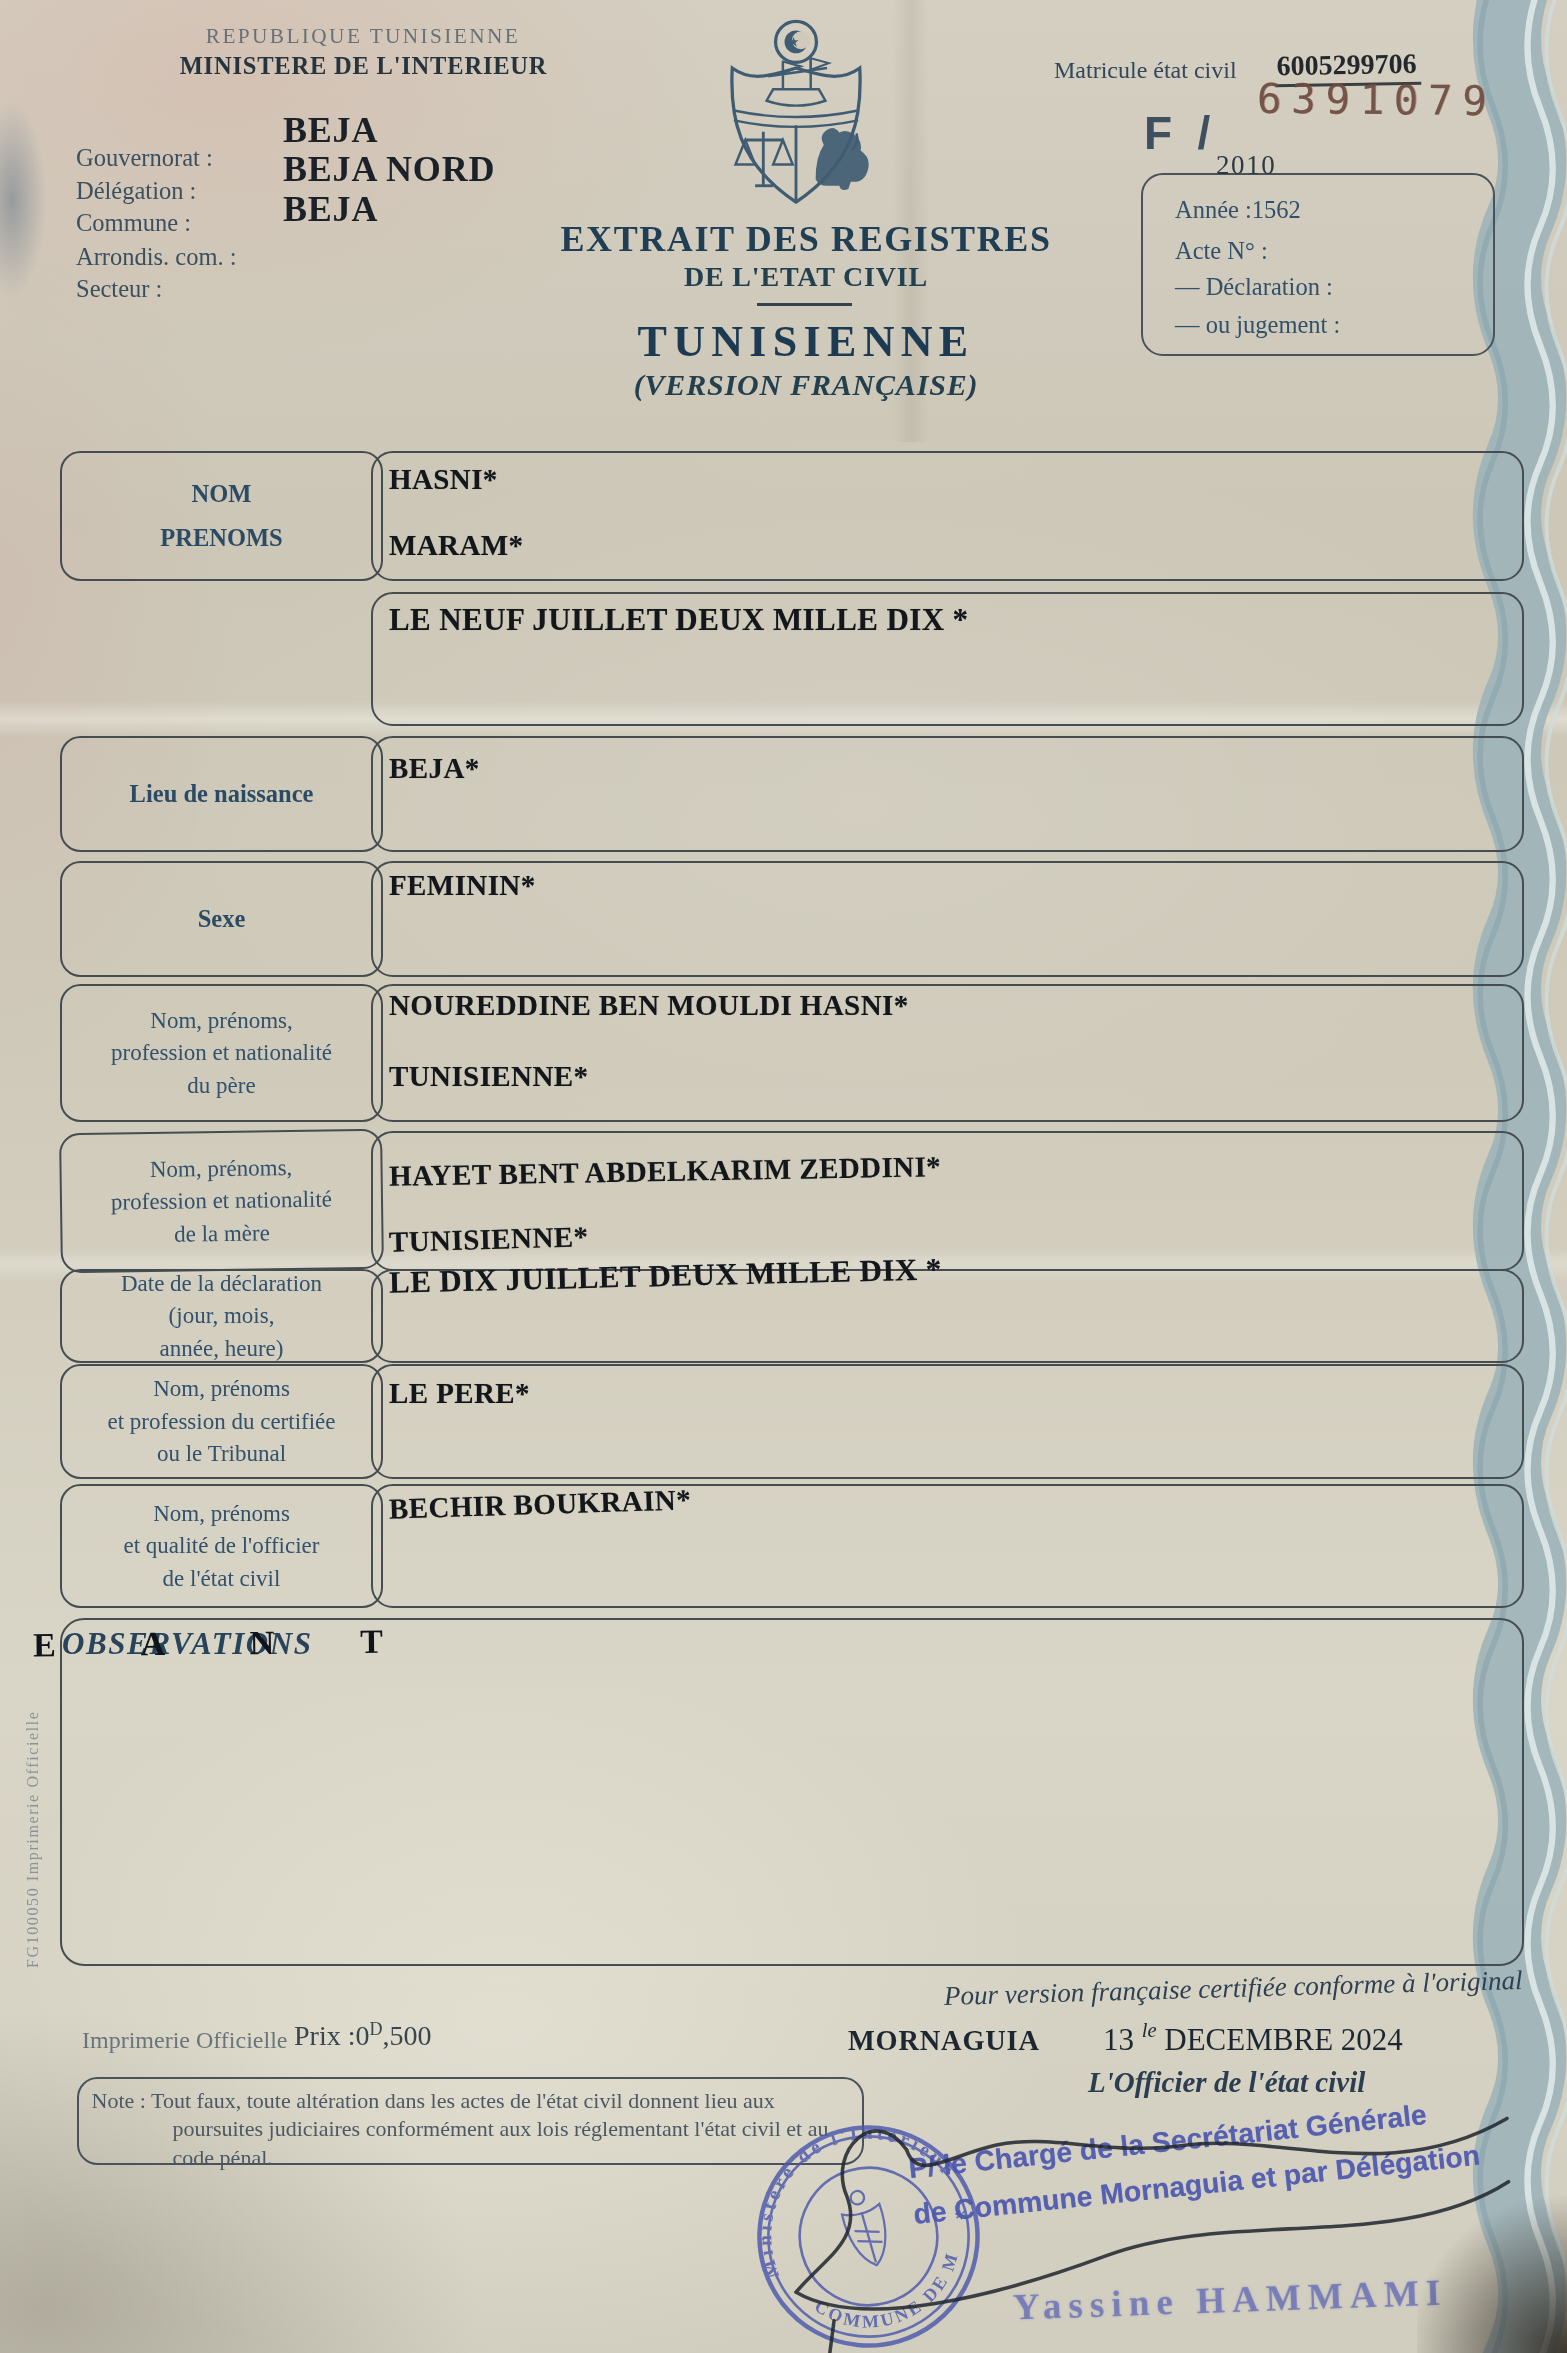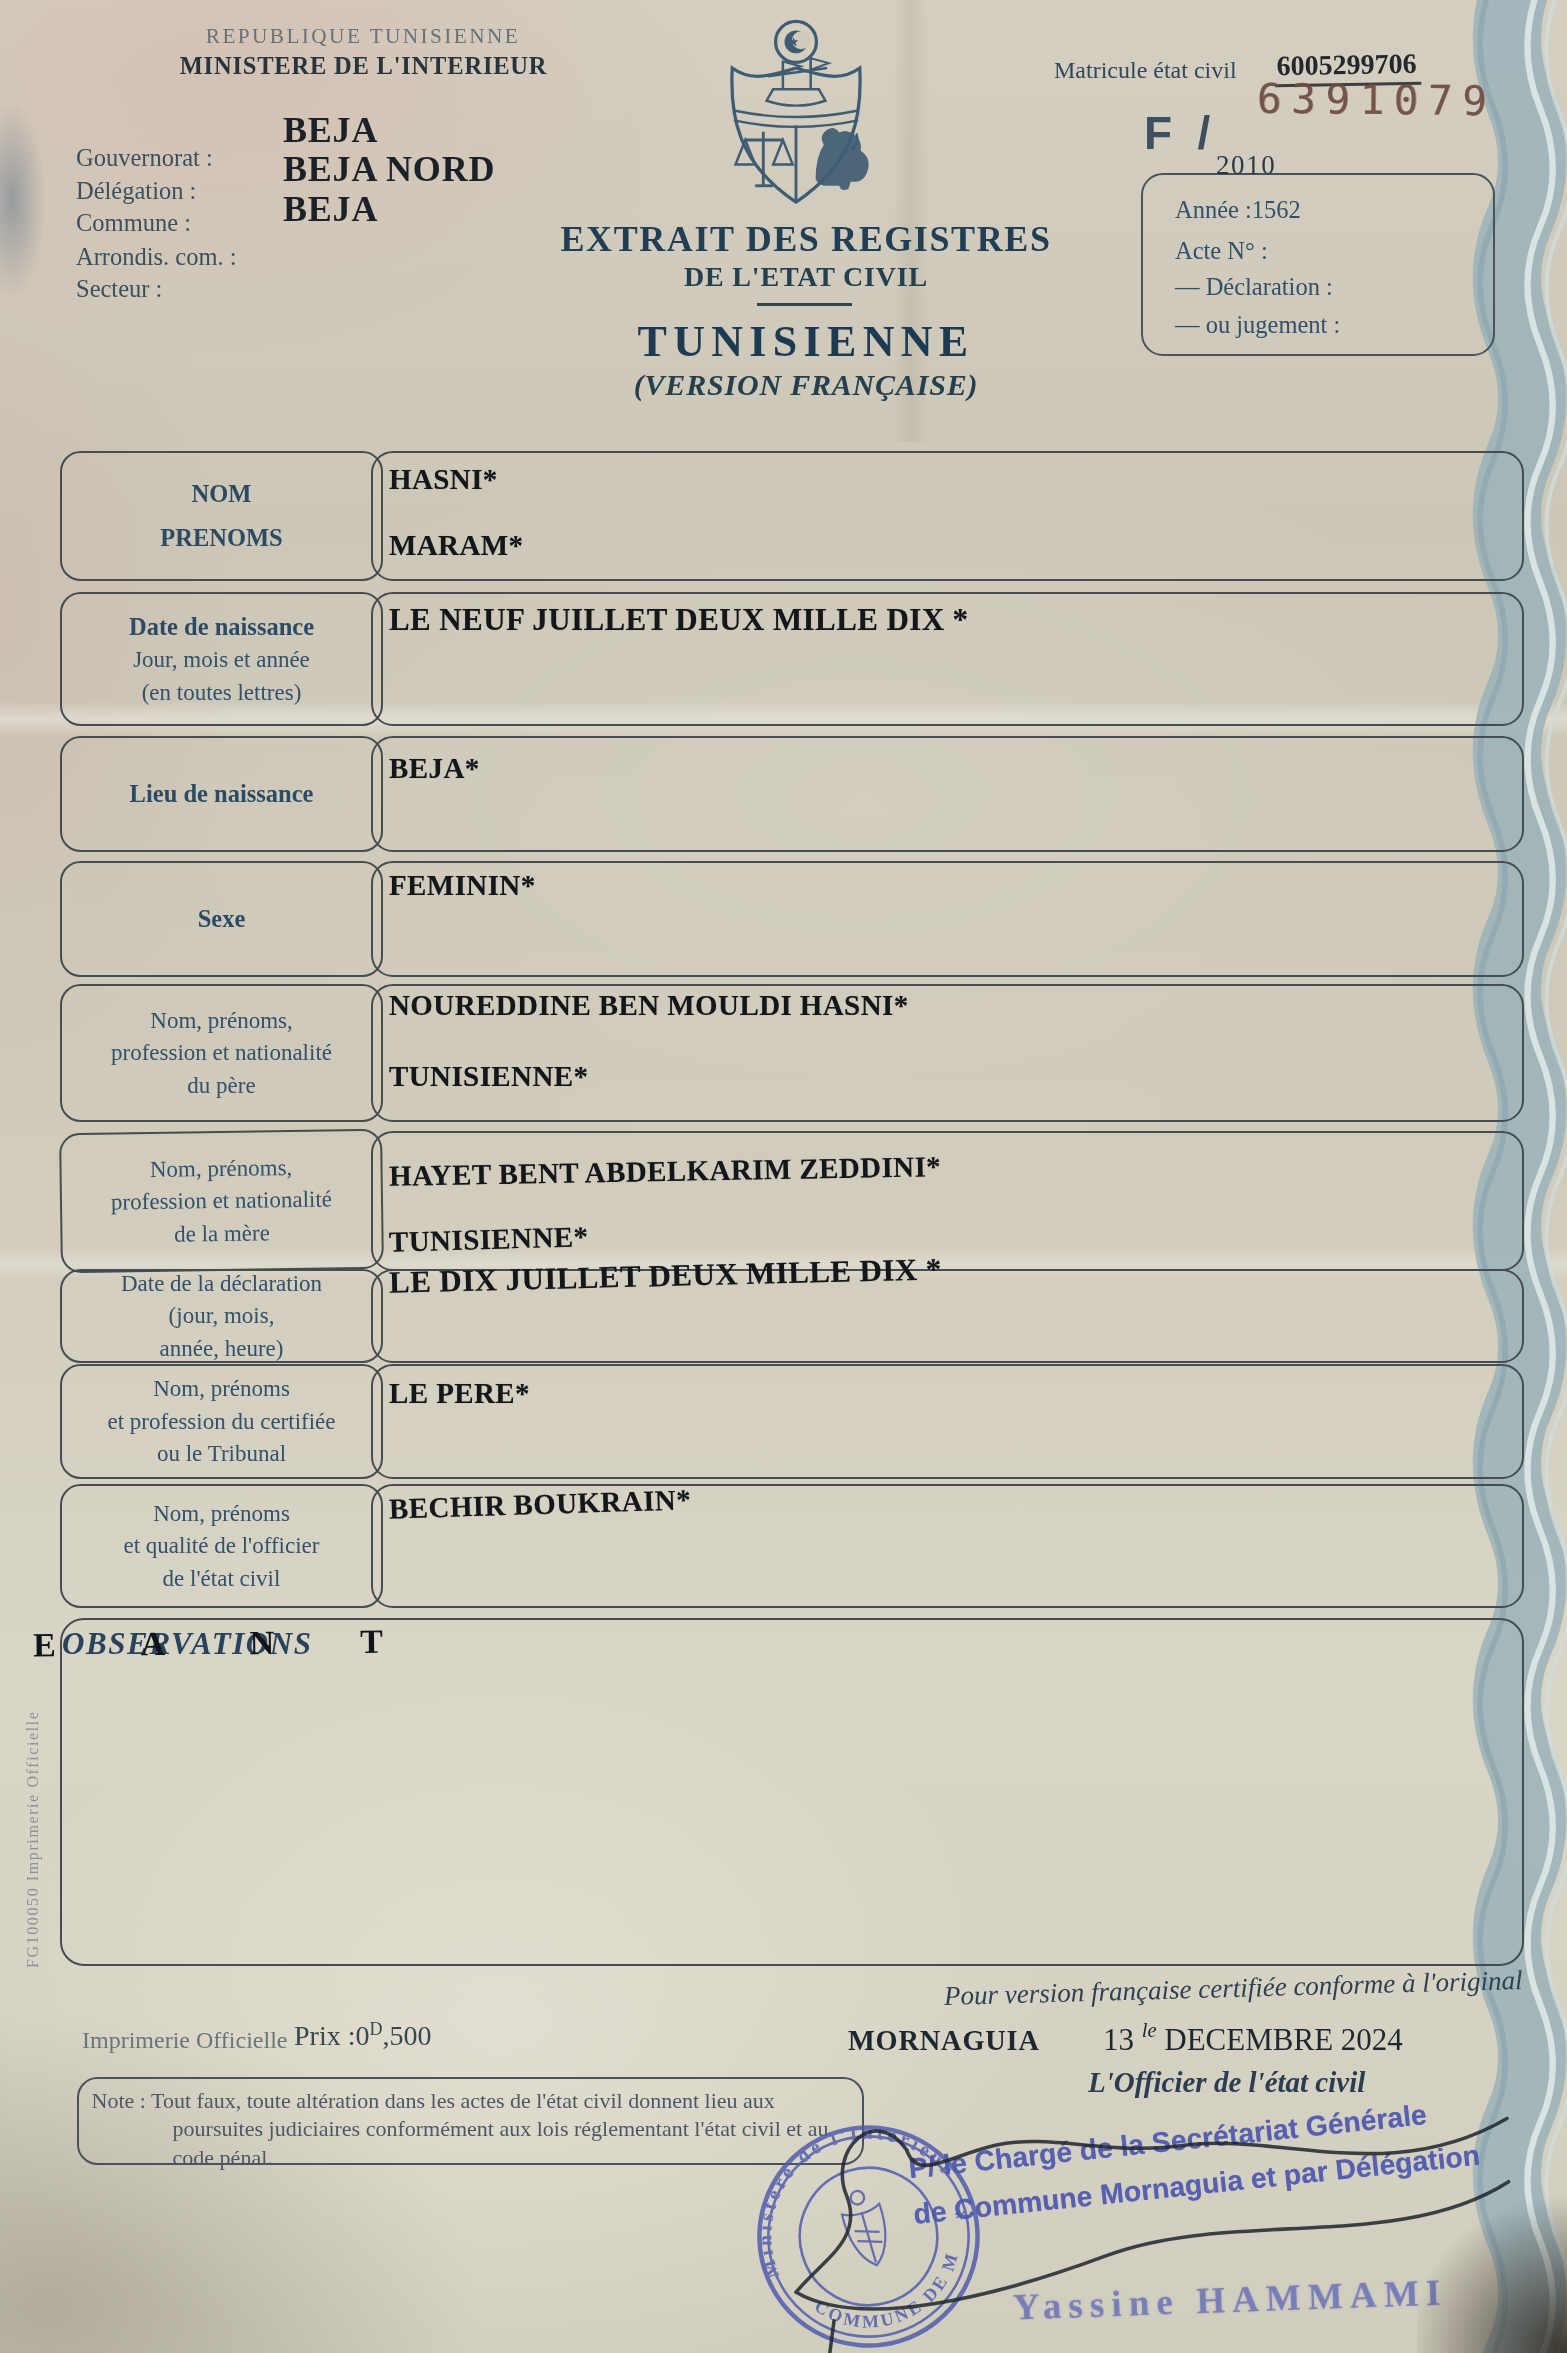--- a/index.html
+++ b/index.html
@@ -184,25 +184,20 @@
       <span class="lbl b">NOM</span>
       <span class="lbl b">PRENOMS</span>
     </div>
     <div class="vbox">
       <span class="val v0">HASNI*</span>
       <span class="val v1">MARAM*</span>
     </div>
   </div>
 
   <div class="row r1" style="top:592px;height:130px">
-    <div class="lbox">
-      <span class="lbl b">Date de naissance</span>
-      <span class="lbl">Jour, mois et année</span>
-      <span class="lbl">(en toutes lettres)</span>
-    </div>
     <div class="vbox">
       <span class="val v0">LE NEUF JUILLET  DEUX MILLE DIX *</span>
     </div>
   </div>
 
   <div class="row r2" style="top:736px;height:112px">
     <div class="lbox">
       <span class="lbl b">Lieu de naissance</span>
     </div>
     <div class="vbox">

